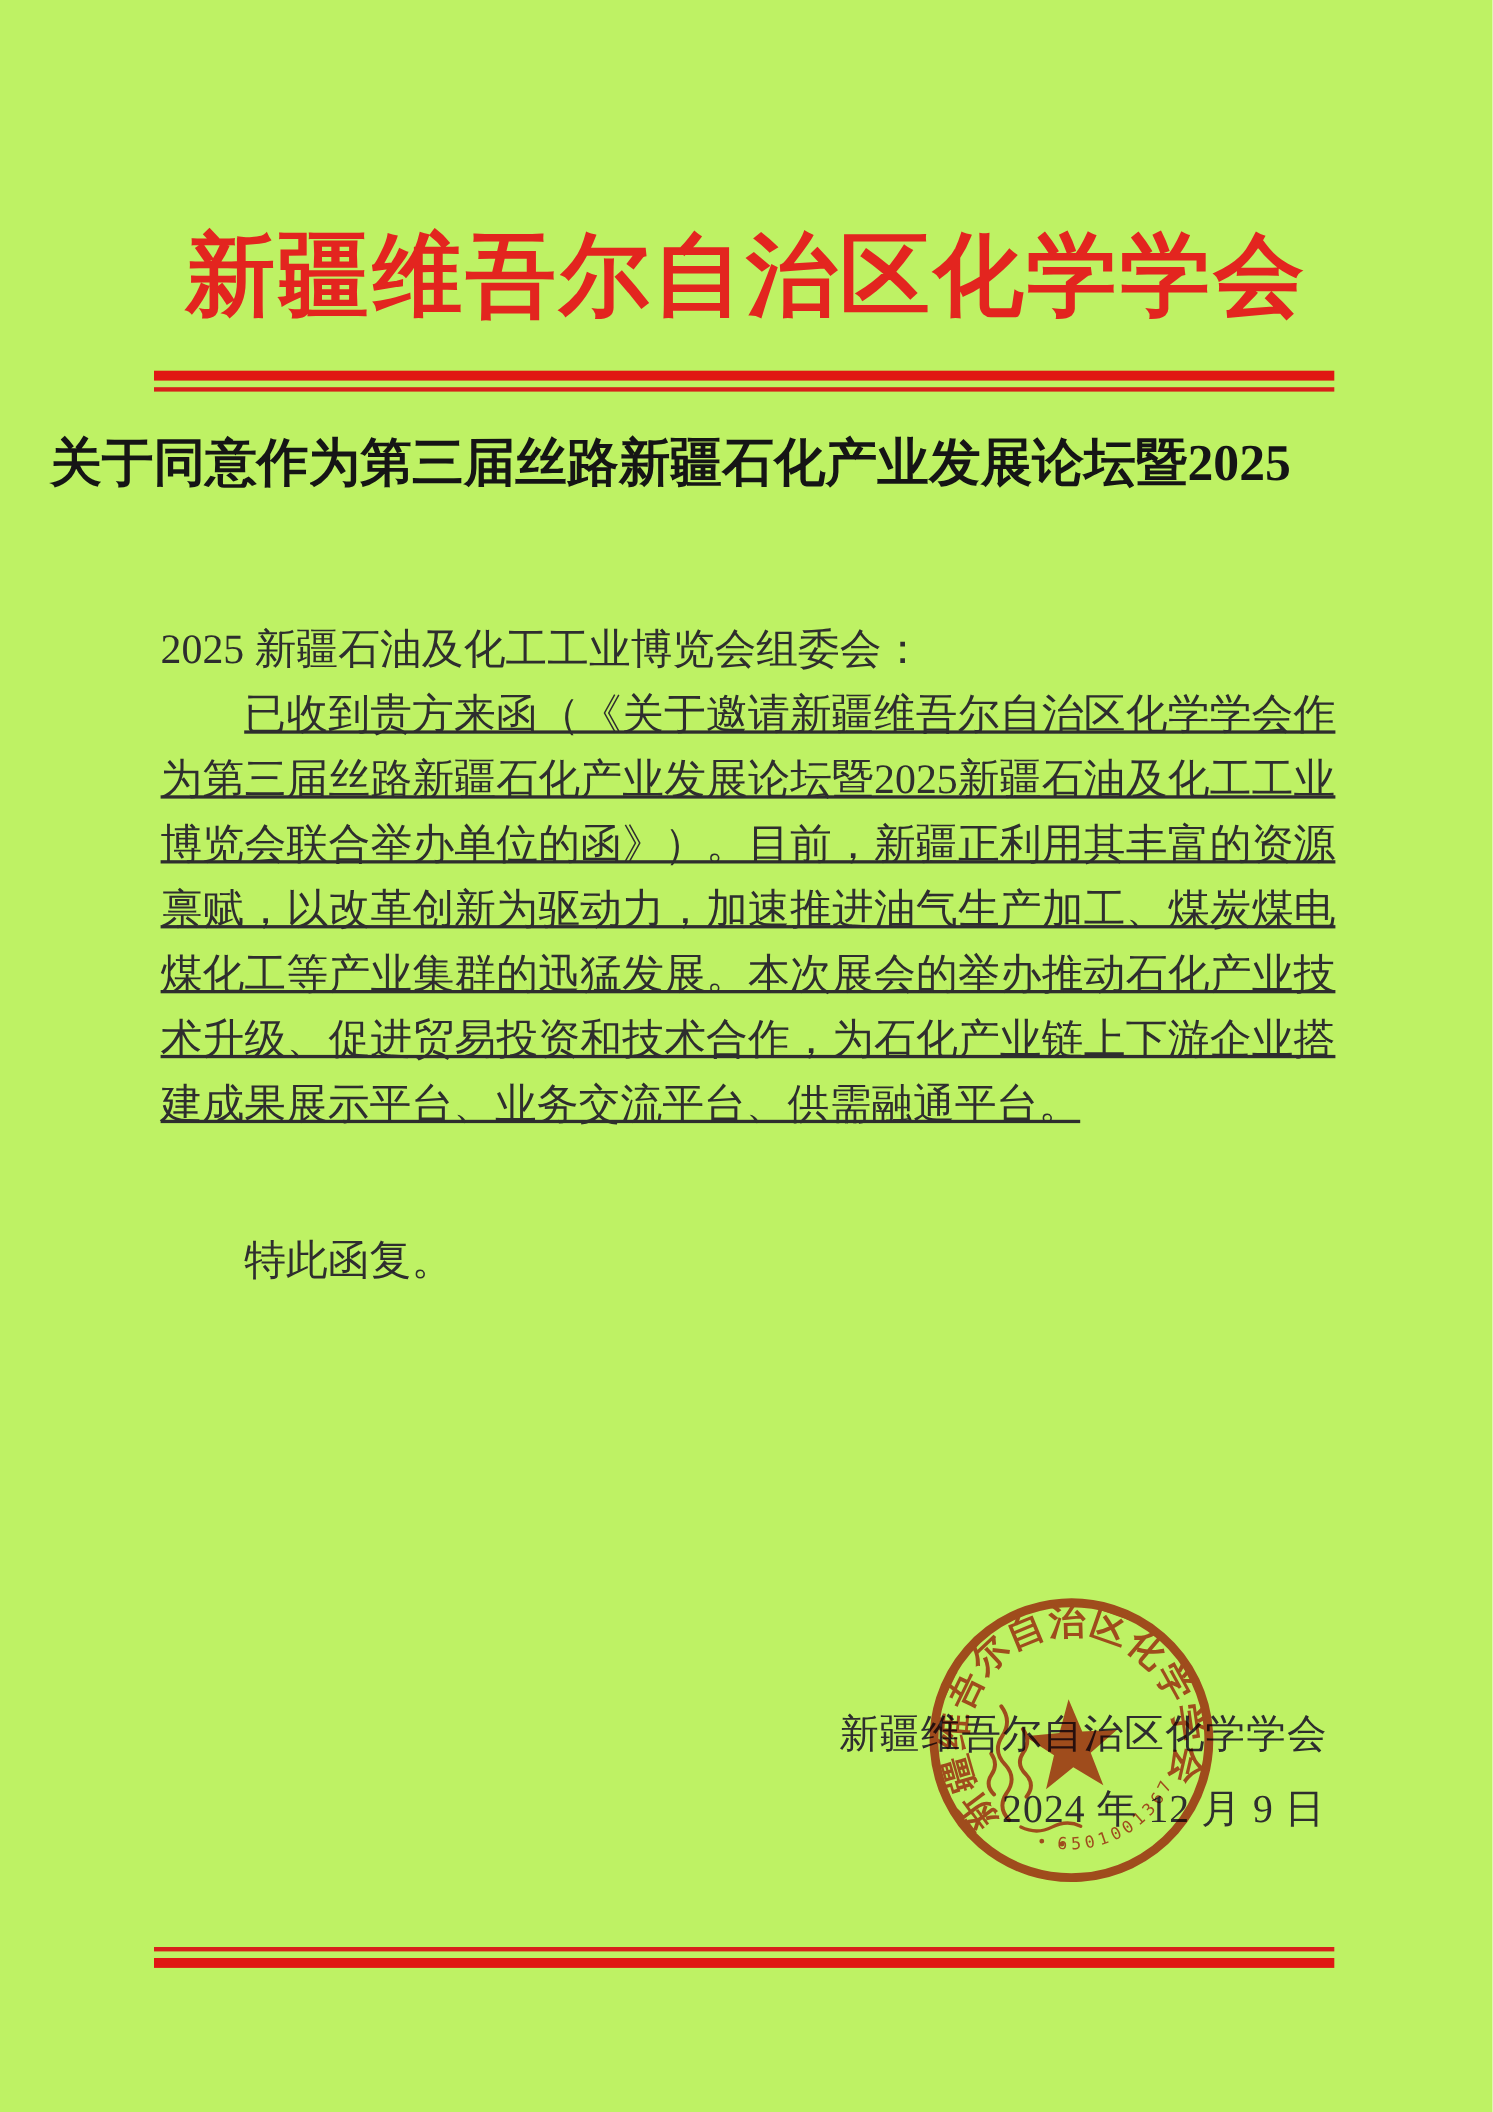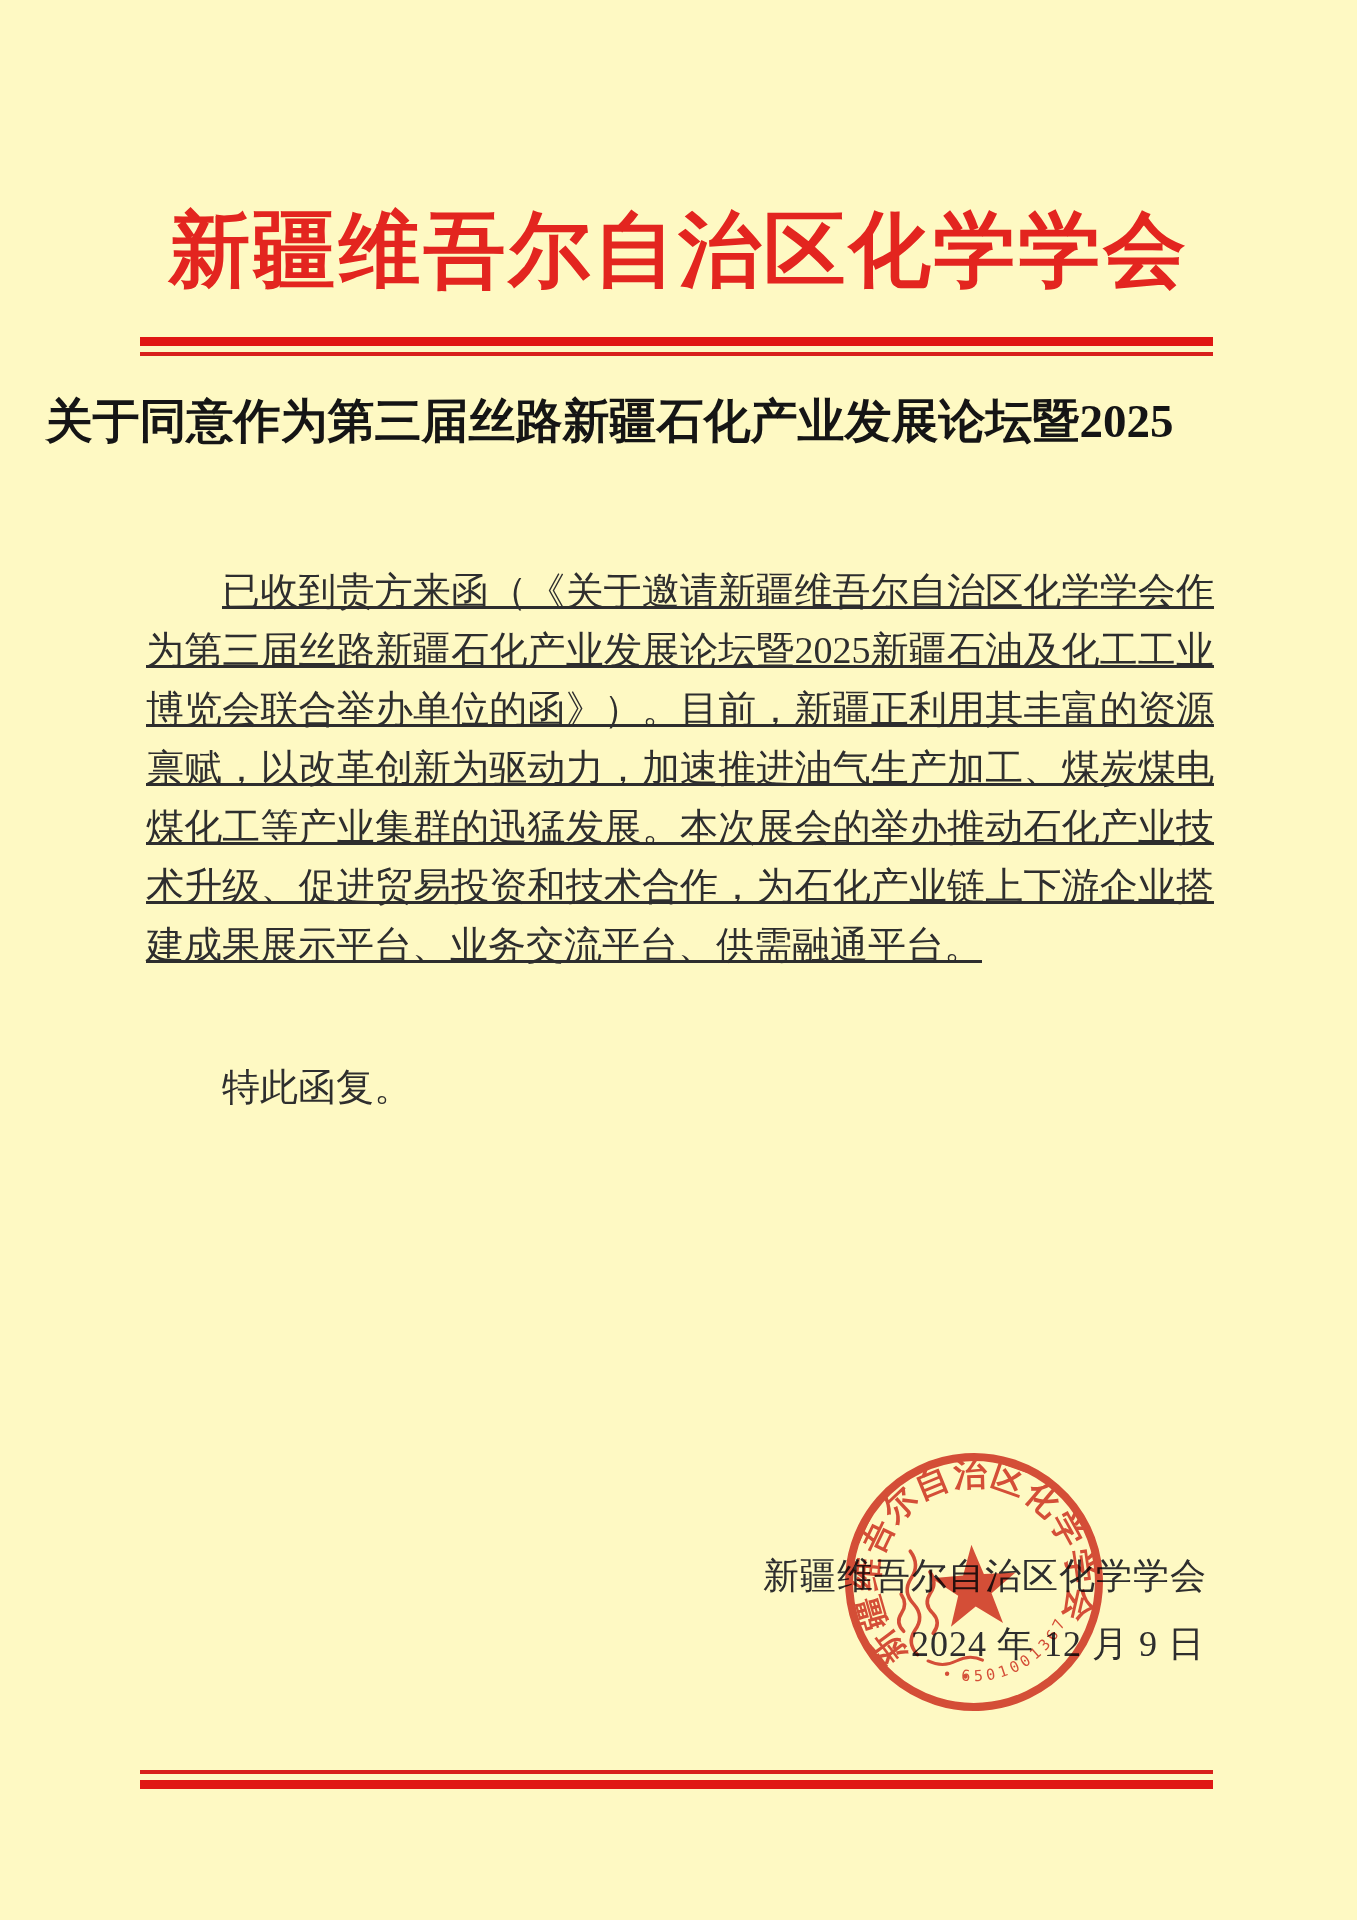--- a/index.html
+++ b/index.html
@@ -4,21 +4,21 @@
 <style>
   html, body {
     margin: 0;
     padding: 0;
     background: #ffffff;
   }
   .page {
     position: relative;
     width: 1357px;
     height: 1920px;
-    background: #fef9c3;
+    background: #bef264;
     overflow: hidden;
     font-family: "Liberation Serif", "DejaVu Serif", serif;
   }
   
   .org-title {
     position: absolute;
     top: 196px;
     left: 0;
     width: 1357px;
     text-align: center;
@@ -110,20 +110,21 @@
     <div class="bar-thick"></div>
     <div class="gap"></div>
     <div class="bar-thin"></div>
   </div>
 
   <div class="doc-title">
     <div>关于同意作为第三届丝路新疆石化产业发展论坛暨2025</div>
   </div>
 
   <div class="body-text">
+    <div class="salutation">2025 新疆石油及化工工业博览会组委会：</div>
     <div class="para">已收到贵方来函（《关于邀请新疆维吾尔自治区化学学会作为第三届丝路新疆石化产业发展论坛暨2025新疆石油及化工工业博览会联合举办单位的函》）。目前，新疆正利用其丰富的资源禀赋，以改革创新为驱动力，加速推进油气生产加工、煤炭煤电煤化工等产业集群的迅猛发展。本次展会的举办推动石化产业技术升级、促进贸易投资和技术合作，为石化产业链上下游企业搭建成果展示平台、业务交流平台、供需融通平台。</div>
     <div class="closing">特此函复。</div>
   </div>
 
   <div class="signature">新疆维吾尔自治区化学学会</div>
 
   <div class="date">2024 年 12 月 9 日</div>
 
   <svg class="seal" viewBox="0 0 266 266">
     <defs>

